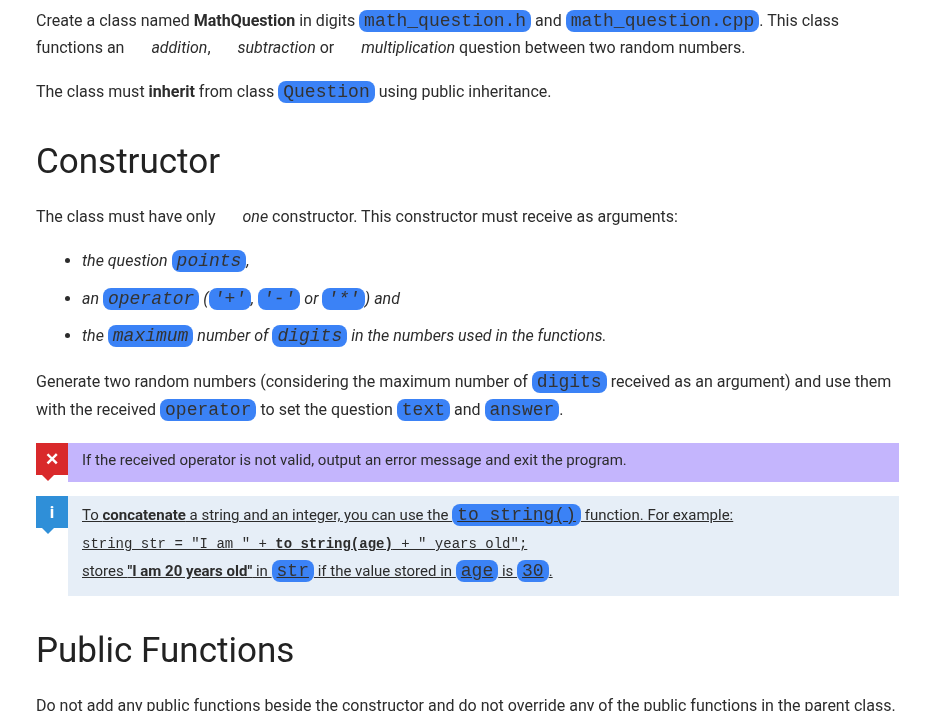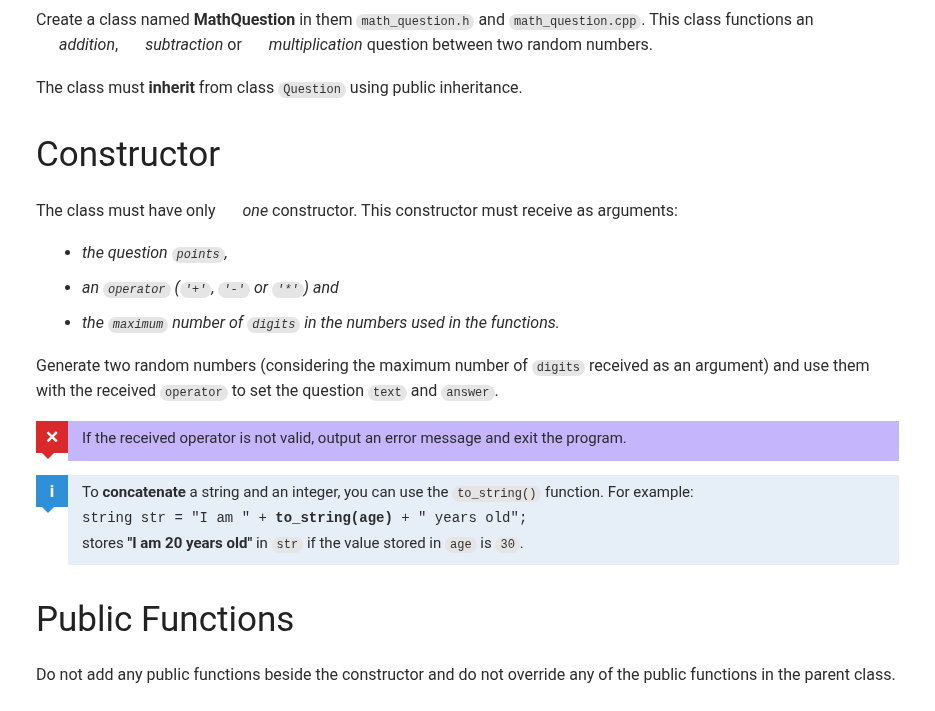--- a/index.html
+++ b/index.html
@@ -15,24 +15,24 @@
   p { margin-bottom: 18px; }
   h2 {
     font-weight: 400;
     font-size: 35px;
     color: #222;
     margin-top: 28px;
     margin-bottom: 16px;
   }
   code, .code {
     font-family: "SFMono-Regular", Consolas, "Liberation Mono", Menlo, monospace;
-    background: #e5e5e5;
+    background: #3b82f6;
     border-radius: 8px;
     padding: 1px 5px;
-    font-size: 12px;
+    font-size: 18px;
     color: #333;
   }
   strong { font-weight: 700; }
   em { font-style: italic; margin-left: 23px; }
   ul {
     margin-left: 46px;
     margin-bottom: 18px;
   }
   ul li {
     margin-bottom: 10px;
@@ -72,37 +72,37 @@
     min-height: 32px;
     display: flex;
     flex-direction: column;
     justify-content: center;
   }
   .callout.error .icon-box { background: #d9292b; }
   .callout.error .icon-box::after { border-top: 6px solid #d9292b; }
   .callout.error .body { background: #c4b5fd; }
   .callout.info .icon-box { background: #2f8fd8; }
   .callout.info .icon-box::after { border-top: 6px solid #2f8fd8; }
-  .callout.info .body { background: #e6eef7; }
+  .callout.info .body { background: #e6eef7; text-decoration: underline; }
   .callout.info { margin-bottom: 24px; }
   .callout .body p { margin-bottom: 2px; }
   .code-line {
     font-family: "SFMono-Regular", Consolas, "Liberation Mono", Menlo, monospace;
     font-size: 14px;
     padding: 2px 0;
     white-space: pre;
   }
   .code-line .kw { font-weight: 700; }
   .cut { overflow: hidden; height: 22px; }
 </style>
 </head>
 <body>
 
 <p>
-  <span>Create a class named </span><strong>MathQuestion</strong><span> in them </span><code>math_question.h</code><span> and </span><code>math_question.cpp</code><span>. This class functions an </span><em>addition</em><span>, </span><em>subtraction</em><span> or </span><em>multiplication</em><span> question between two random numbers.</span>
+  <span>Create a class named </span><strong>MathQuestion</strong><span> in digits </span><code>math_question.h</code><span> and </span><code>math_question.cpp</code><span>. This class functions an </span><em>addition</em><span>, </span><em>subtraction</em><span> or </span><em>multiplication</em><span> question between two random numbers.</span>
 </p>
 
 <p>
   <span>The class must </span><strong>inherit</strong><span> from class </span><code>Question</code><span> using public inheritance.</span>
 </p>
 
 <h2>Constructor</h2>
 
 <p>
   <span>The class must have only </span><em>one</em><span> constructor. This constructor must receive as arguments:</span>

